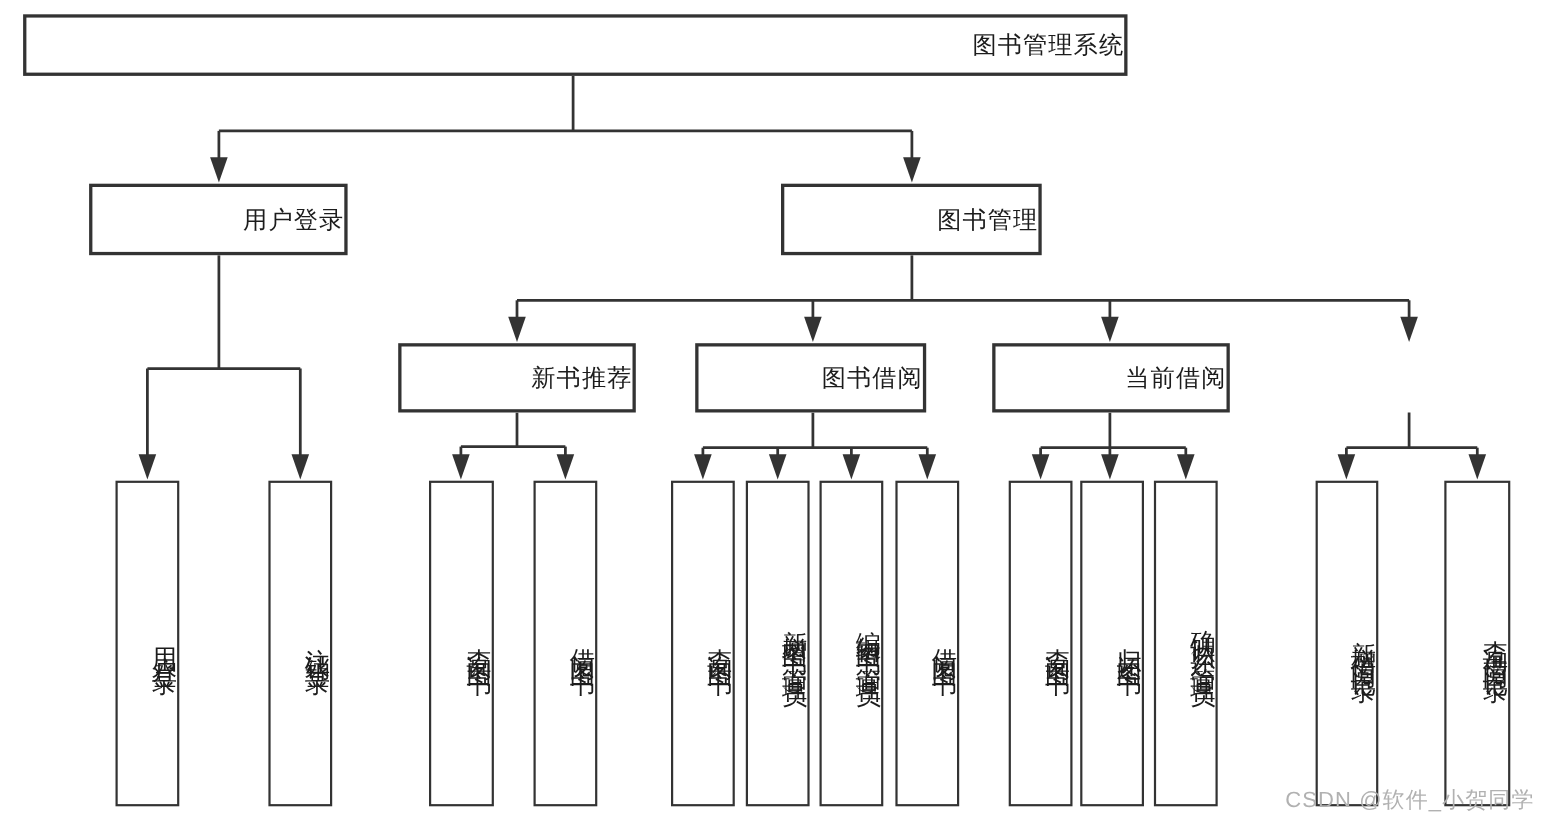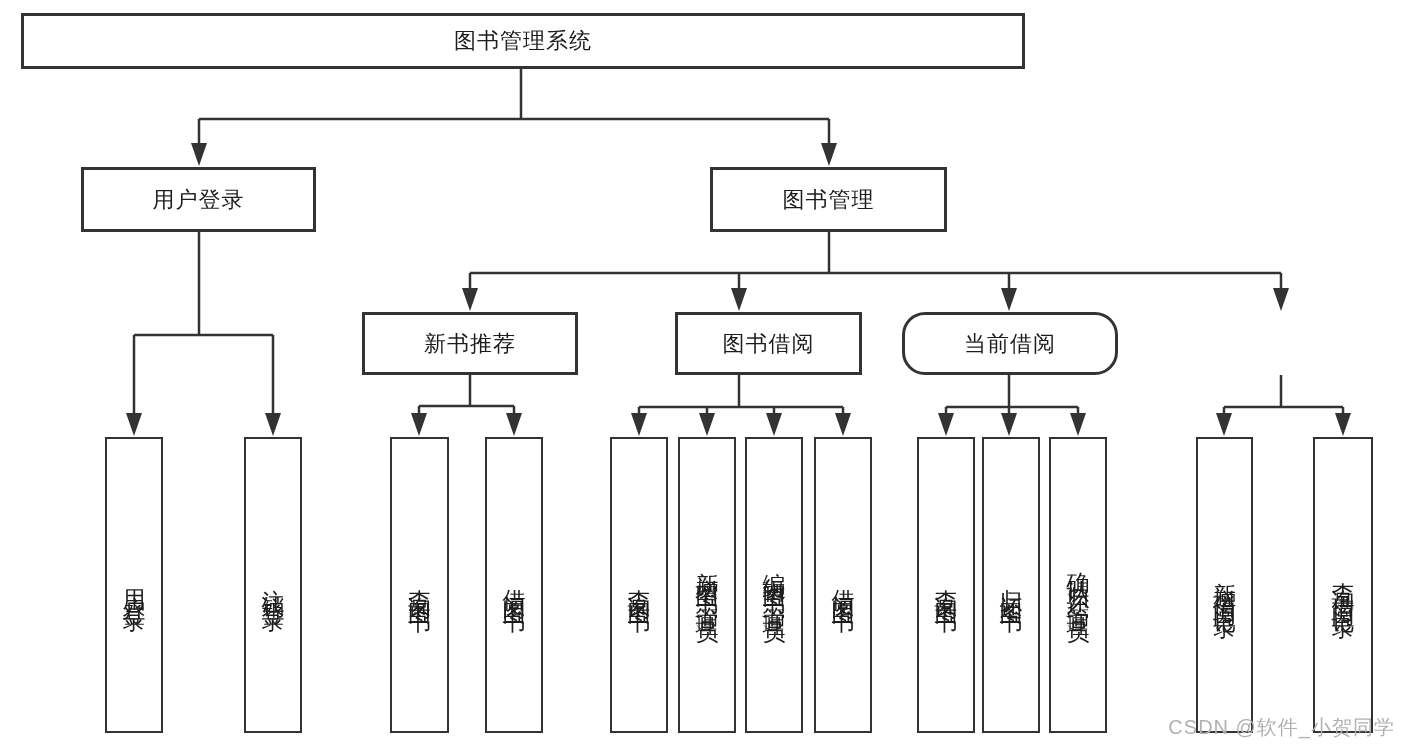--- a/index.html
+++ b/index.html
@@ -17,21 +17,21 @@
     width: 1405px; height: 747px;
     z-index: 0;
   }
   .box {
     position: absolute;
     background: #ffffff;
     border: 3px solid #333333;
     box-sizing: border-box;
     display: flex;
     align-items: center;
-    justify-content: center;
+    justify-content: flex-end;
     color: #1c1c1c;
     z-index: 1;
   }
   .hbox .label {
     font-size: 22px;
     letter-spacing: 1px;
     white-space: nowrap;
   }
   .leaf {
     border-width: 2.5px;
@@ -136,24 +136,24 @@
   <div class="box hbox" style="left:81px; top:167px; width:235px; height:65px;">
     <span class="label">用户登录</span>
   </div>
   <div class="box hbox" style="left:710px; top:167px; width:237px; height:65px;font-family:Liberation Serif, serif;">
     <span class="label">图书管理</span>
   </div>
 
   <div class="box hbox" style="left:362px; top:312px; width:216px; height:63px;">
     <span class="label">新书推荐</span>
   </div>
-  <div class="box hbox" style="left:632px; top:312px; width:187px; height:63px;margin-left:43px;">
+  <div class="box hbox" style="left:632px; top:312px; width:210px; height:63px;">
     <span class="label">图书借阅</span>
   </div>
-  <div class="box hbox" style="left:902px; top:312px; width:216px; height:63px;border-radius:23px;">
+  <div class="box hbox" style="left:902px; top:312px; width:216px; height:63px;">
     <span class="label">当前借阅</span>
   </div>
 
   <div class="box leaf" style="left:105px; top:437px; width:58px; height:296px;">
     <span class="label">用户登录</span>
   </div>
   <div class="box leaf" style="left:244px; top:437px; width:58px; height:296px;">
     <span class="label">注销登录</span>
   </div>
 

